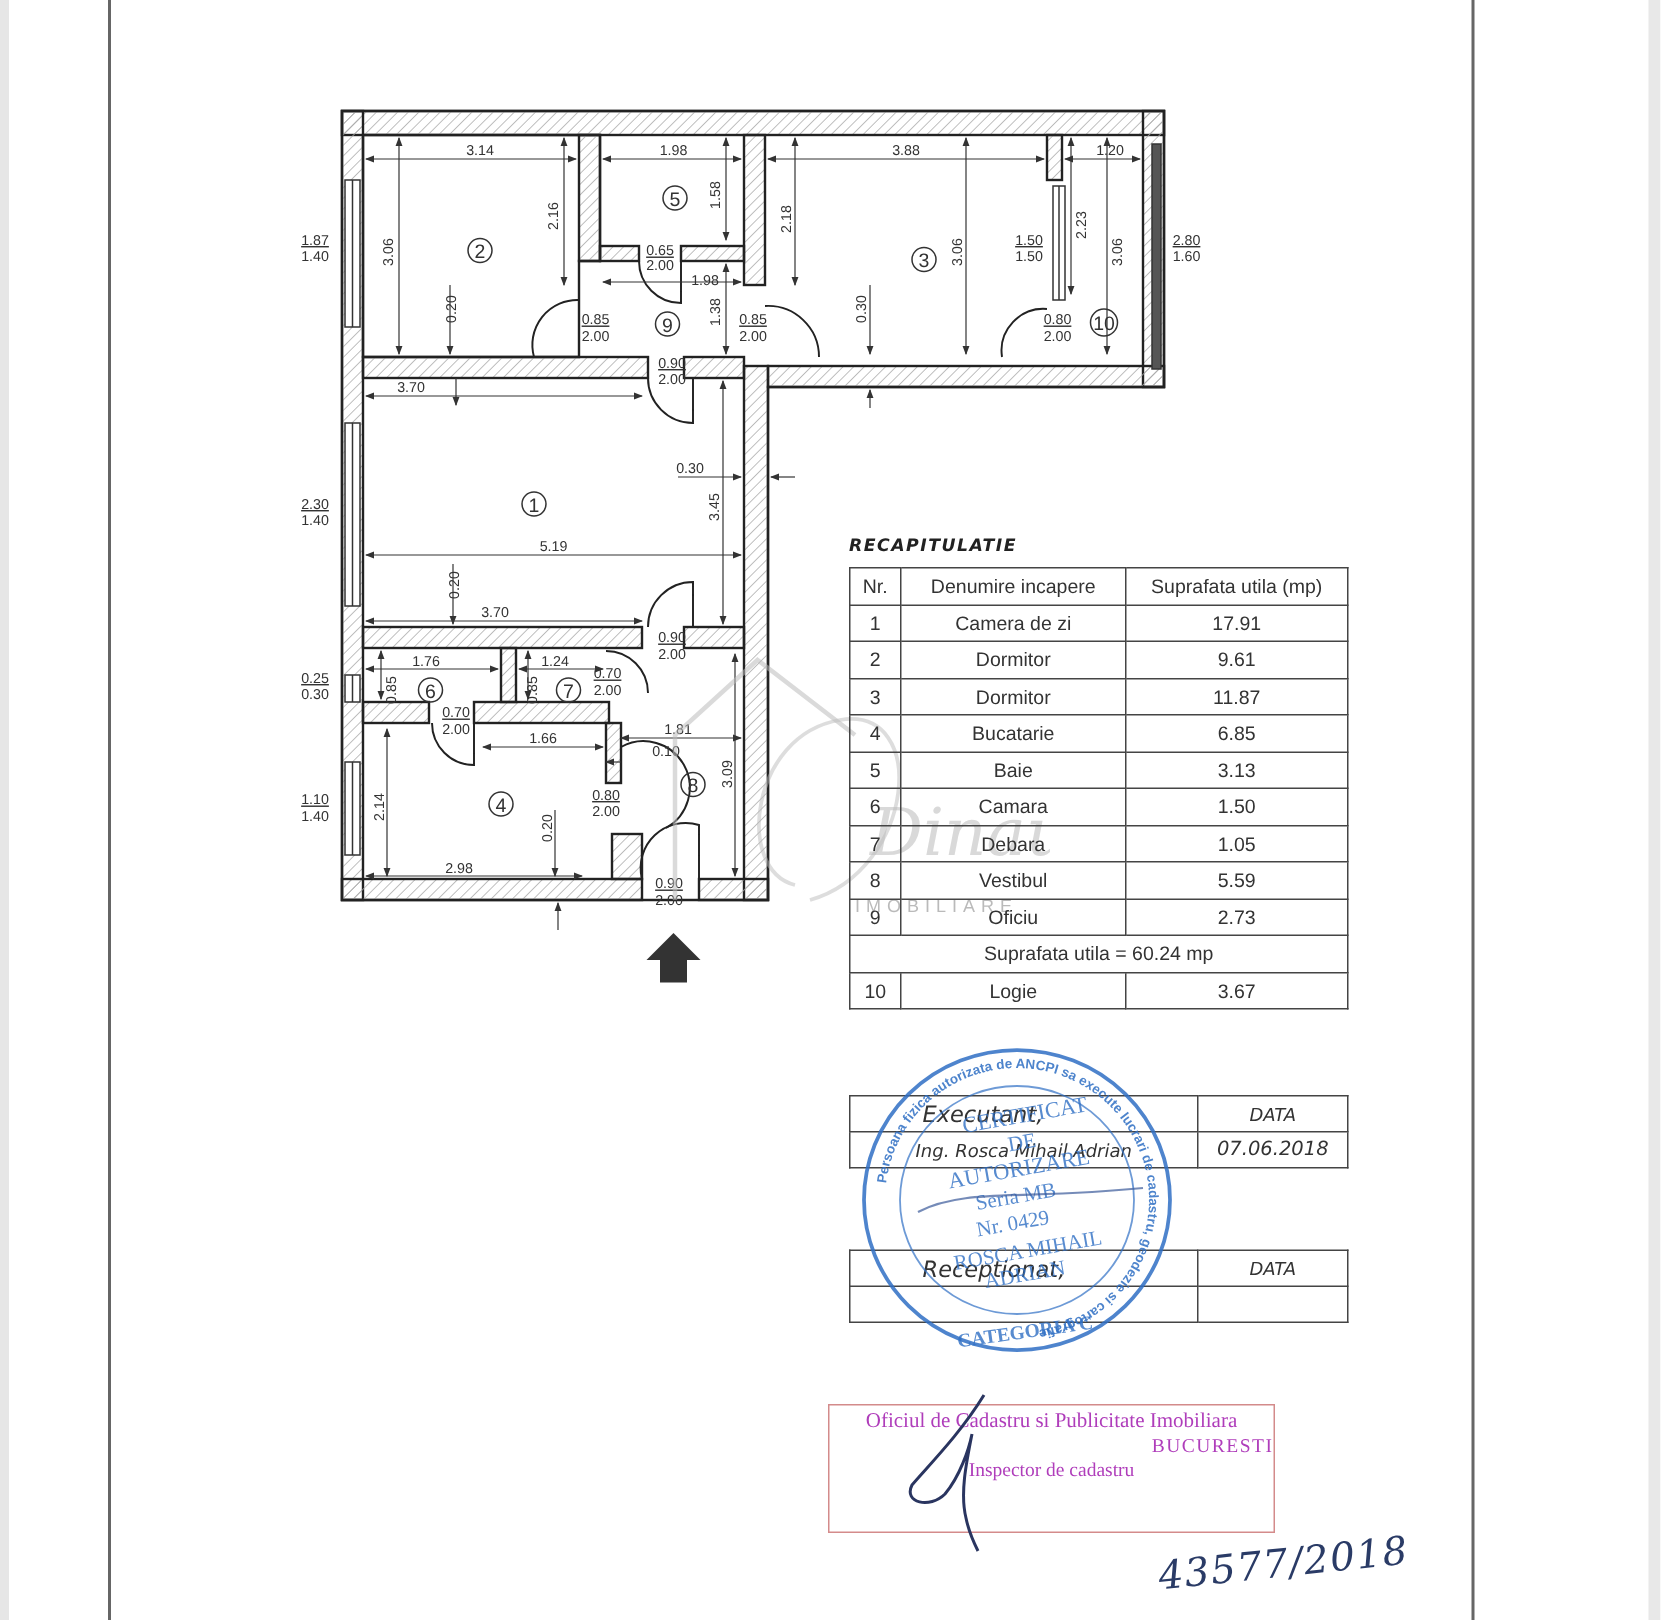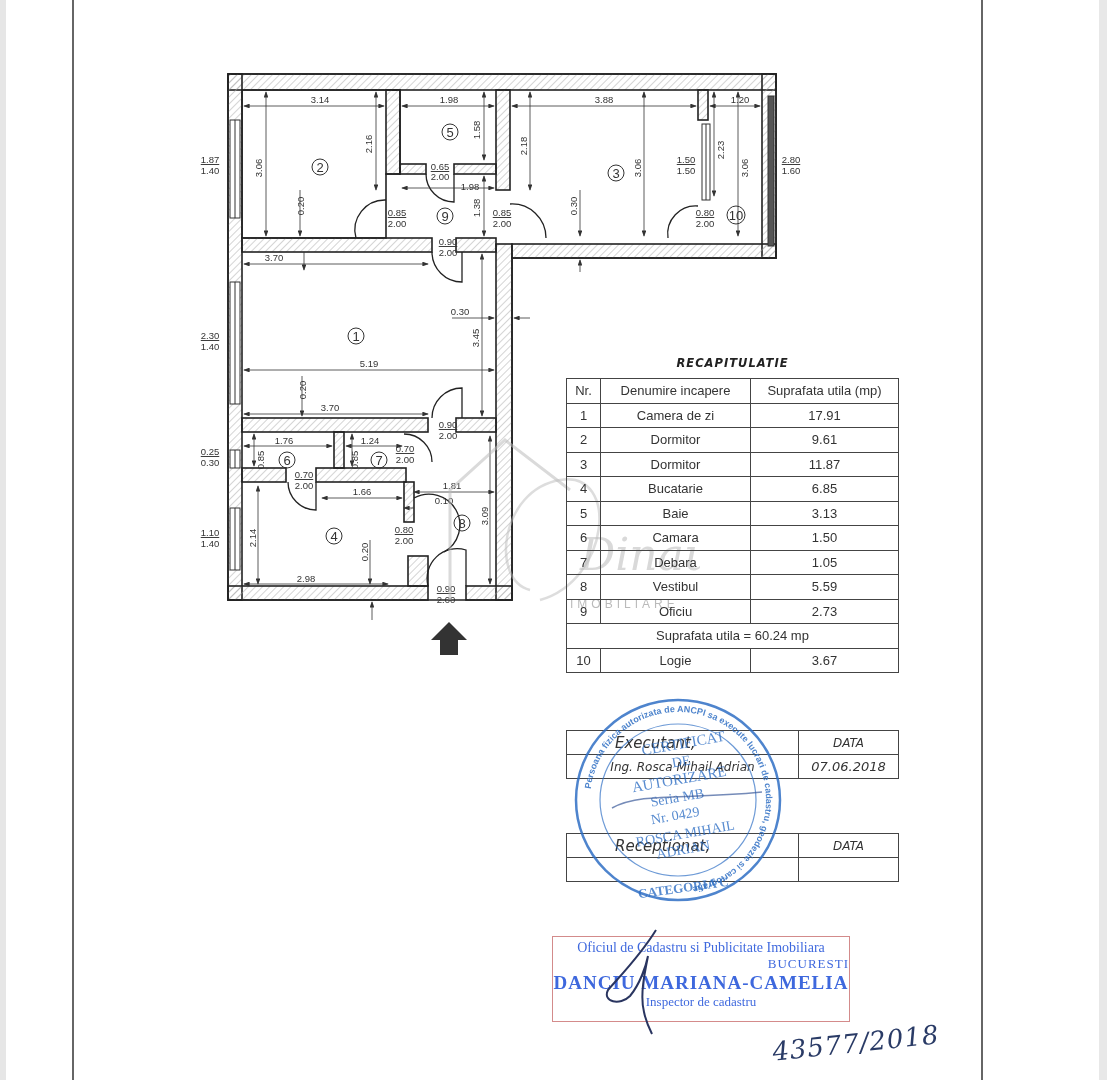--- a/index.html
+++ b/index.html
@@ -3,31 +3,31 @@
 <meta charset="utf-8">
 <style>
   html, body { margin:0; padding:0; }
   body { width:1107px; height:1080px; background:#ffffff; position:relative; overflow:hidden; font-family:"Liberation Sans", sans-serif; color:#222; }
   .edge-left { position:absolute; left:0; top:0; width:6px; height:1080px; background:#e6e6e6; }
   .edge-right { position:absolute; right:0; top:0; width:8px; height:1080px; background:#e8e8e8; }
   .frame-line { position:absolute; top:0; width:1.5px; height:1080px; background:#666; }
   .plan { position:absolute; left:0; top:0; }
   .dim { font-family:"Liberation Sans", sans-serif; font-size:9.5px; fill:#333; }
   .lbl { font-family:"Liberation Sans", sans-serif; font-size:13px; fill:#333; }
-  .recap-title { position:absolute; left:566px; top:356px; width:333px; text-align:center; font-family:"DejaVu Sans", sans-serif; font-weight:bold; font-style:italic; font-size:11.5px; letter-spacing:1px; color:#222; }
+  .recap-title { position:absolute; left:566px; top:356px; width:333px; font-family:"DejaVu Sans", sans-serif; font-weight:bold; font-style:italic; font-size:11.5px; letter-spacing:1px; color:#222; }
   table.recap { position:absolute; left:566px; top:378px; width:333px; border-collapse:collapse; font-family:"Liberation Sans", sans-serif; font-size:13px; color:#333; }
   table.recap td, table.recap th { border:1.3px solid #444; height:23.5px; padding:0; text-align:center; font-weight:normal; }
   table.recap .c1 { width:33px; }
   table.recap .c2 { width:149px; }
   table.sig { position:absolute; left:566px; width:333px; border-collapse:collapse; font-family:"DejaVu Sans", sans-serif; font-style:italic; font-size:12px; color:#333; }
   table.sig td { border:1.3px solid #444; height:23px; padding:0; text-align:center; }
   table.sig .l { width:183px; }
   .exec-label { font-size:15px; text-align:left !important; padding-left:48px !important; }
   .stamp-blue { position:absolute; left:572px; top:696px; width:212px; height:208px; }
-  .stamp-red { position:absolute; left:552px; top:936px; width:296px; height:84px; border:1.5px solid #c77; color:#1d4ed8; font-family:"Liberation Serif", serif; text-align:center; opacity:0.85; }
+  .stamp-red { position:absolute; left:552px; top:936px; width:296px; height:84px; border:1.5px solid #c77; color:#a21caf; font-family:"Liberation Serif", serif; text-align:center; opacity:0.85; }
   .stamp-red .r1 { font-size:14px; margin-top:3px; }
   .stamp-red .r2 { font-size:13px; letter-spacing:1px;text-align:right; }
   .stamp-red .r3 { font-size:19px; font-weight:bold; letter-spacing:1px; }
   .stamp-red .r4 { font-size:13px; }
   .ref-num { position:absolute; left:772px; top:1028px; font-family:"DejaVu Serif", serif; font-style:italic; font-size:26px; color:#2a3b66; transform:rotate(-6deg); letter-spacing:1px; }
   .watermark { position:absolute; left:430px; top:430px; width:270px; height:200px; pointer-events:none; }
 </style>
 </head>
 <body>
 
@@ -354,20 +354,19 @@
     <text x="114" y="142" font-size="14" transform="rotate(-10 114 142)">ROSCA MIHAIL</text>
     <text x="112" y="158" font-size="14" transform="rotate(-10 112 158)">ADRIAN</text>
     <text x="112" y="196" font-size="13" font-weight="bold" transform="rotate(-8 112 196)">CATEGORIA C</text>
   </g>
   <path d="M40,112 C 70,96 110,104 190,96" fill="none" stroke="#3a5a9a" stroke-width="1.5" opacity="0.7"></path>
 </svg>
 
 <div class="stamp-red">
   <div class="r1">Oficiul de Cadastru si Publicitate Imobiliara</div>
   <div class="r2">BUCURESTI</div>
-  <div class="r3">DANCIU MARIANA-CAMELIA</div>
   <div class="r4">Inspector de cadastru</div>
 </div>
 <svg style="position:absolute;left:600px;top:926px;" width="70" height="110">
   <path d="M56,4 C 40,30 20,50 8,64 C 2,76 20,80 30,70 C 40,58 46,40 48,30 C 44,50 40,70 44,86 C 46,96 50,104 52,108" fill="none" stroke="#2a3560" stroke-width="2"></path>
 </svg>
 
 <div class="ref-num">43577/2018</div>
 
 </body></html>

